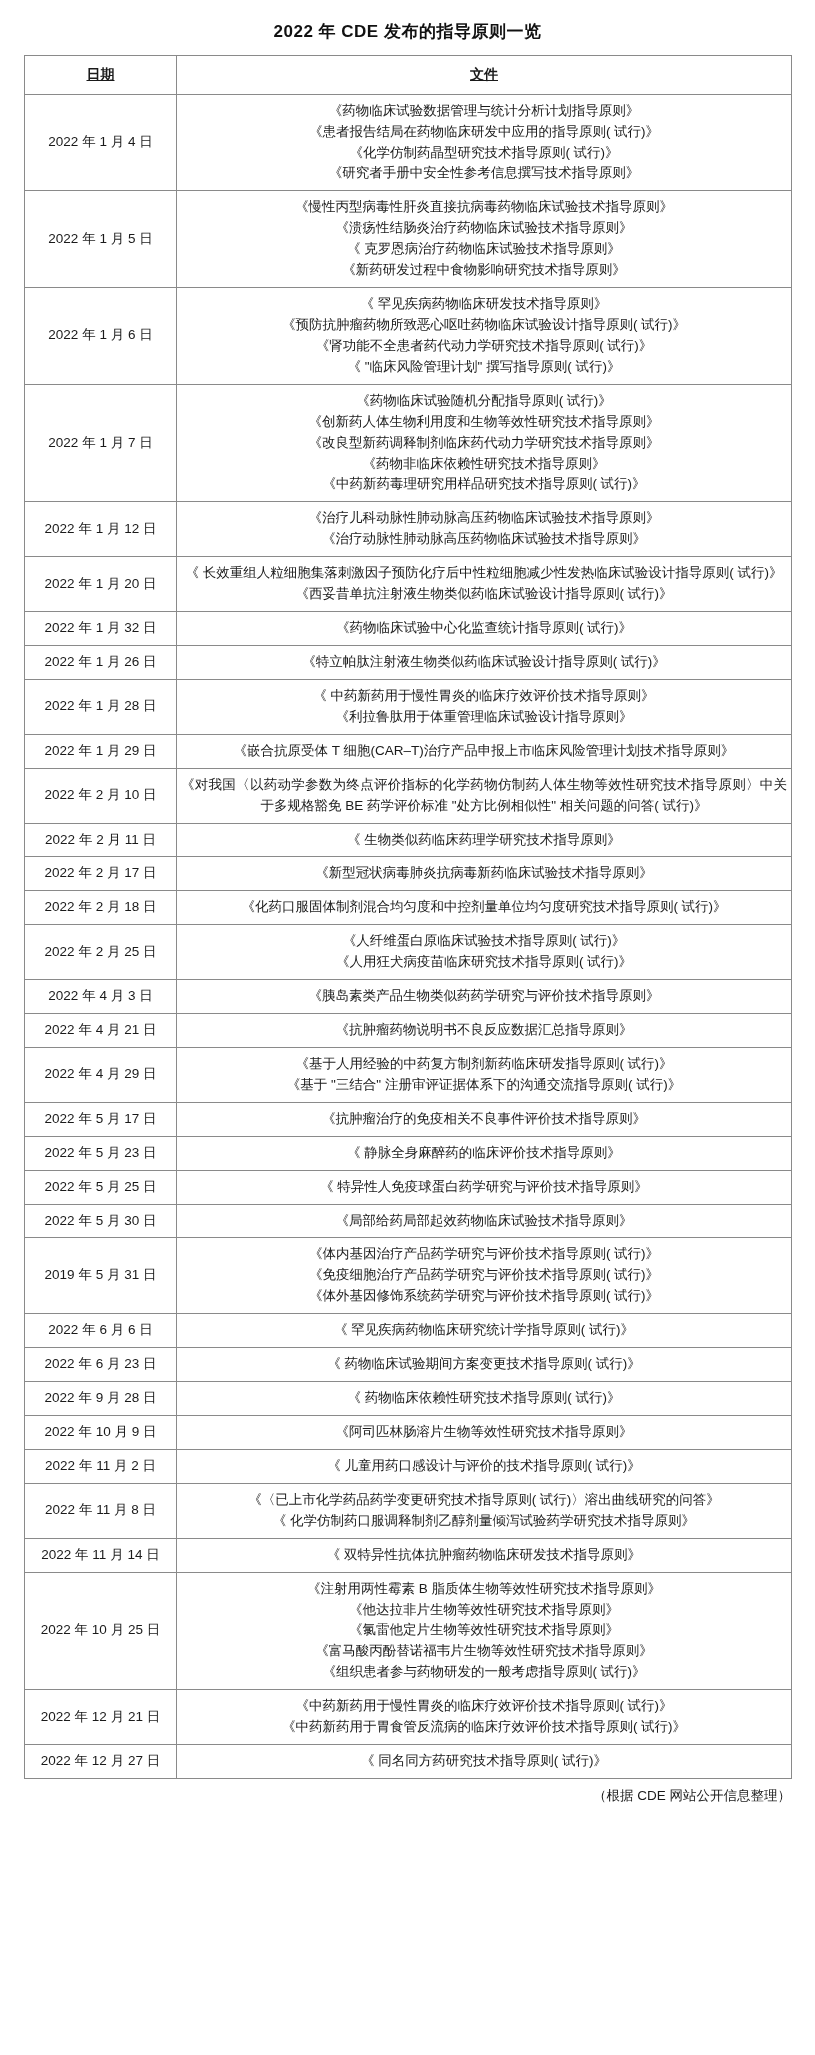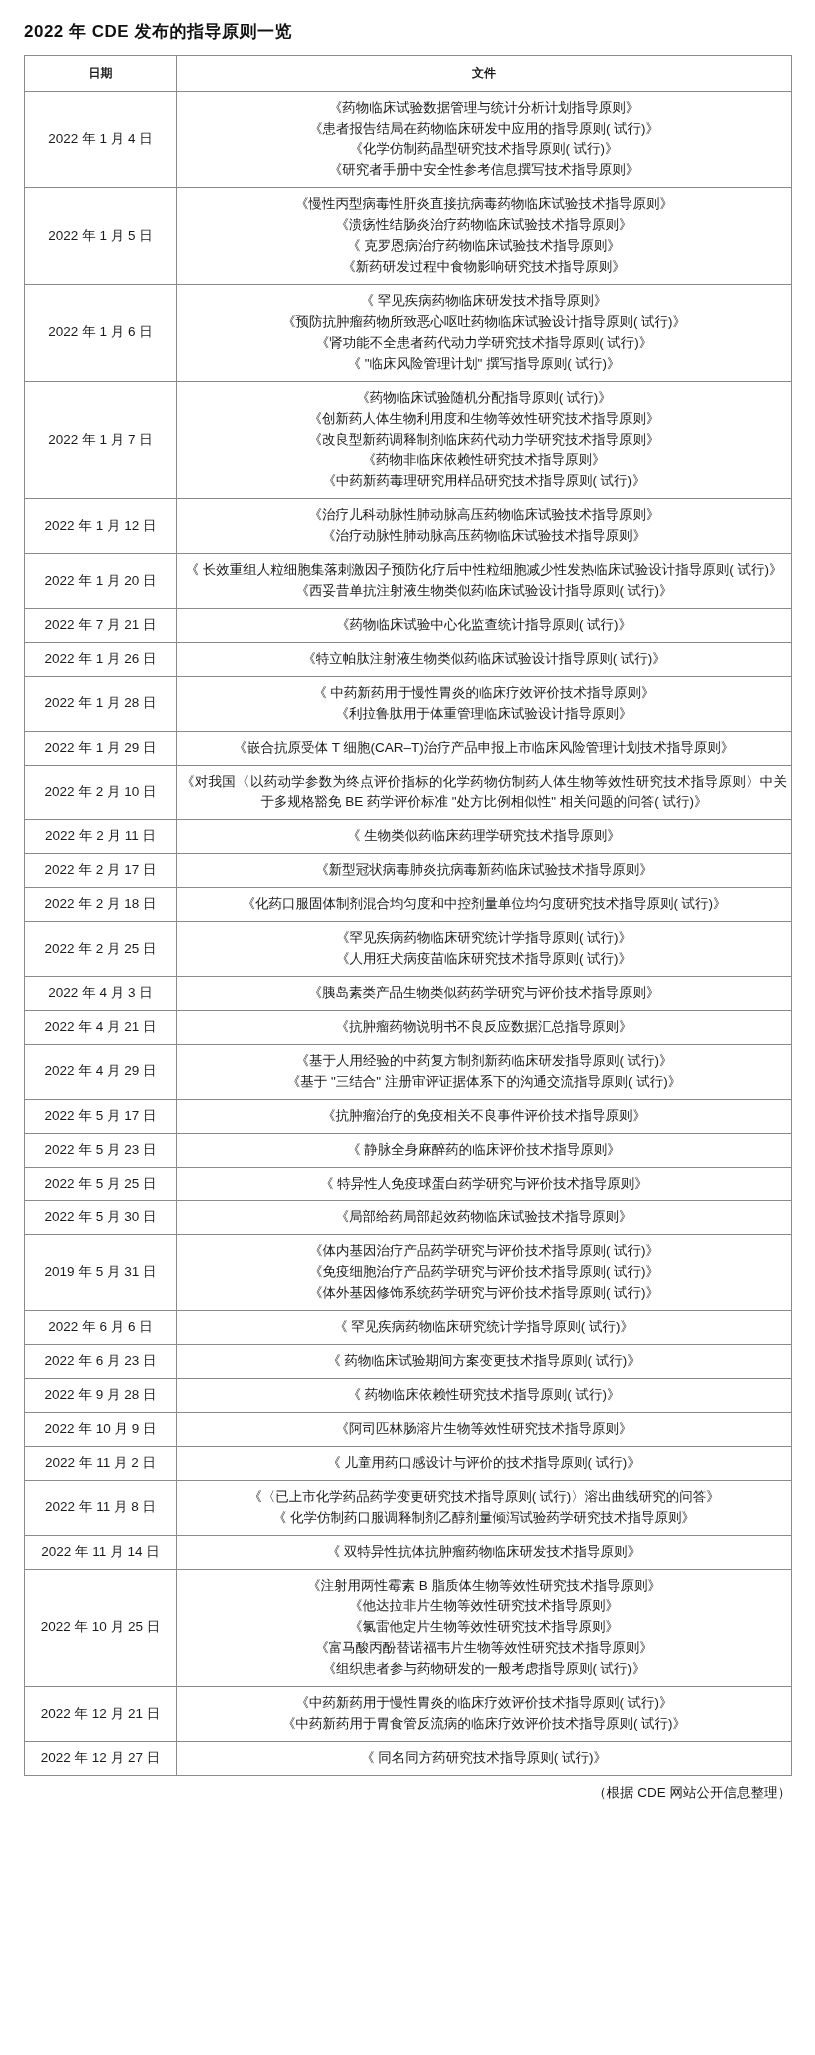--- a/index.html
+++ b/index.html
@@ -12,21 +12,21 @@
     font-family: "Liberation Sans", sans-serif;
     color: #1a1a1a;
   }
   .page {
     width: 815px;
     box-sizing: border-box;
     padding: 14px 24px 10px 24px;
     background: #fff;
   }
   .doc-title {
-    text-align: left;
+    text-align: center;
     font-size: 17px;
     font-weight: bold;
     letter-spacing: 0.5px;
     margin: 6px 0 12px 0;
     color: #111;
   }
   table.cde {
     border-collapse: collapse;
     width: 767px;
     table-layout: fixed;
@@ -36,22 +36,23 @@
     border: 1px solid #8a8a8a;
     padding: 6px 4px;
     font-size: 13.5px;
     line-height: 1.55;
     vertical-align: middle;
     text-align: center;
     color: #1a1a1a;
   }
   table.cde th {
     font-weight: bold;
-    font-size: 12px;
+    font-size: 14px;
     padding: 8px 12px;
+    text-decoration: underline;
   }
   col.date-col { width: 152px; }
   col.docs-col { width: 615px; }
   td.date-cell {
     white-space: nowrap;
     font-size: 13.5px;
   }
   td.docs-cell {
     padding-left: 10px;
     padding-right: 10px;
@@ -135,21 +136,21 @@
           </td>
         </tr>
         <tr>
           <td class="date-cell">2022 年 1 月 20 日</td>
           <td class="docs-cell">
             <span class="doc-line wrap">《 长效重组人粒细胞集落刺激因子预防化疗后中性粒细胞减少性发热临床试验设计指导原则( 试行)》</span>
             <span class="doc-line">《西妥昔单抗注射液生物类似药临床试验设计指导原则( 试行)》</span>
           </td>
         </tr>
         <tr>
-          <td class="date-cell">2022 年 7 月 21 日</td>
+          <td class="date-cell">2022 年 1 月 32 日</td>
           <td class="docs-cell">
             <span class="doc-line">《药物临床试验中心化监查统计指导原则( 试行)》</span>
           </td>
         </tr>
         <tr>
           <td class="date-cell">2022 年 1 月 26 日</td>
           <td class="docs-cell">
             <span class="doc-line">《特立帕肽注射液生物类似药临床试验设计指导原则( 试行)》</span>
           </td>
         </tr>
@@ -186,21 +187,21 @@
         </tr>
         <tr>
           <td class="date-cell">2022 年 2 月 18 日</td>
           <td class="docs-cell">
             <span class="doc-line">《化药口服固体制剂混合均匀度和中控剂量单位均匀度研究技术指导原则( 试行)》</span>
           </td>
         </tr>
         <tr>
           <td class="date-cell">2022 年 2 月 25 日</td>
           <td class="docs-cell">
-            <span class="doc-line">《罕见疾病药物临床研究统计学指导原则( 试行)》</span>
+            <span class="doc-line">《人纤维蛋白原临床试验技术指导原则( 试行)》</span>
             <span class="doc-line">《人用狂犬病疫苗临床研究技术指导原则( 试行)》</span>
           </td>
         </tr>
         <tr>
           <td class="date-cell">2022 年 4 月 3 日</td>
           <td class="docs-cell">
             <span class="doc-line">《胰岛素类产品生物类似药药学研究与评价技术指导原则》</span>
           </td>
         </tr>
         <tr>

